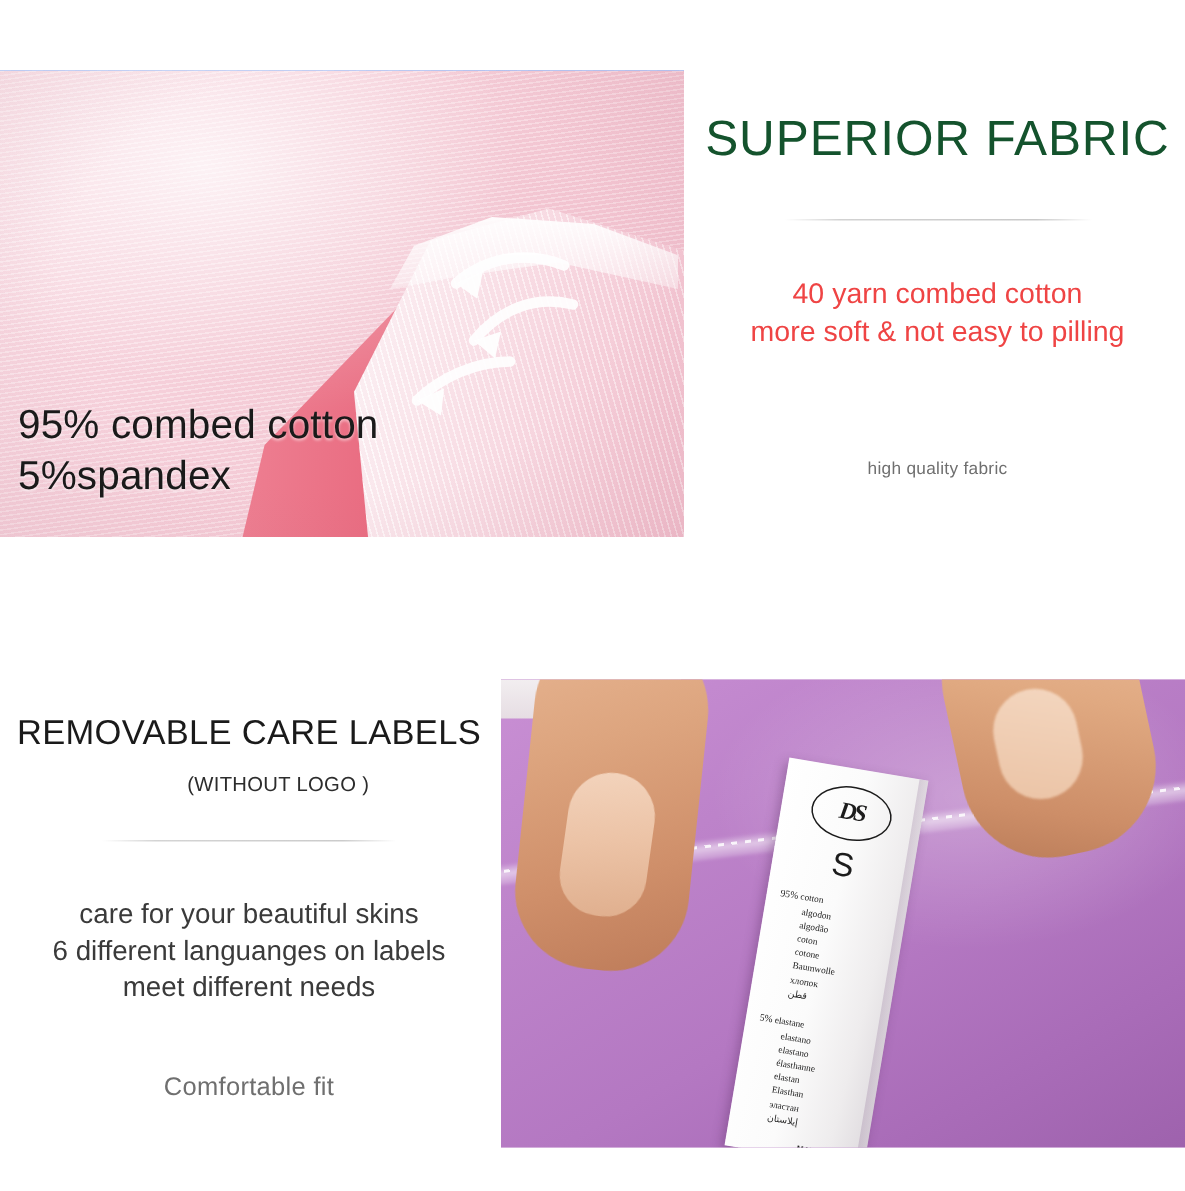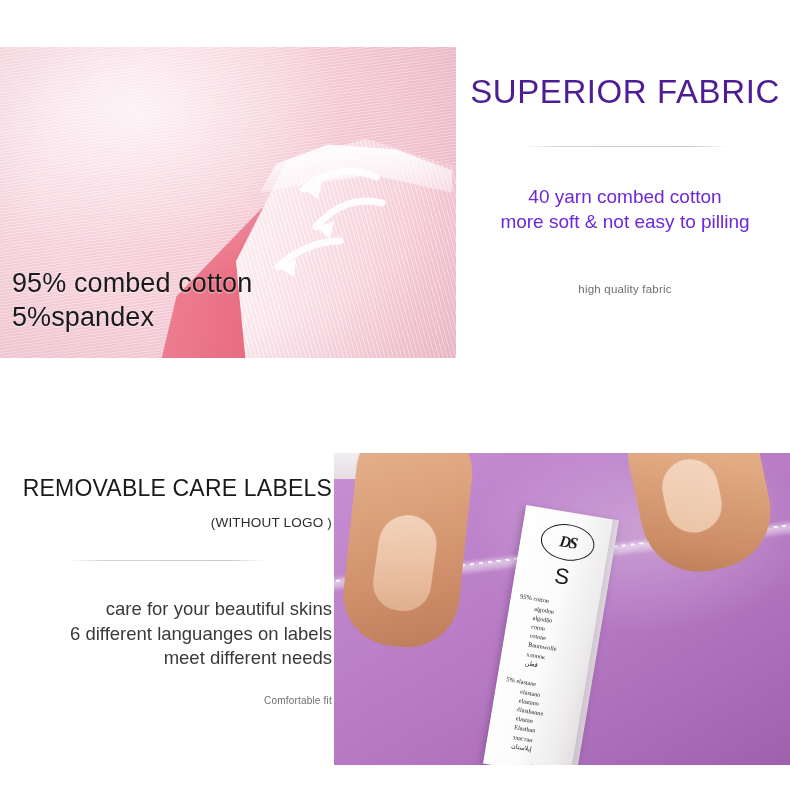--- a/index.html
+++ b/index.html
@@ -70,57 +70,57 @@
     color:#1a1a1a;text-shadow:0 1px 2px rgba(255,255,255,.55);
     white-space:pre-line;
   }
 
   
   .panel-superior{
     position:absolute;left:460px;top:60px;width:330px;height:300px;
     text-align:center;
   }
   .sf-title{
-    font-size:33px;font-weight:400;letter-spacing:.6px;color:#4c1d95;
+    font-size:33px;font-weight:400;letter-spacing:.6px;color:#14532d;
     margin-top:14px;line-height:1.1;
   }
   .sf-rule{
     width:205px;height:1px;margin:36px auto 0 auto;
     background:linear-gradient(90deg,rgba(200,200,200,0) 0%,#d2d2d2 18%,#c9c9c9 82%,rgba(200,200,200,0) 100%);
   }
   .sf-body{
-    margin-top:38px;font-size:19px;line-height:1.3;color:#6d28d9;
+    margin-top:38px;font-size:19px;line-height:1.3;color:#ef4444;
     white-space:pre-line;
   }
   .sf-sub{
-    margin-top:48px;font-size:11.5px;color:#6f6f6f;letter-spacing:.2px;
+    margin-top:72px;font-size:11.5px;color:#6f6f6f;letter-spacing:.2px;
   }
 
   
   .panel-labels{
     position:absolute;left:0;top:466px;width:332px;height:300px;
-    text-align:right;
+    text-align:center;
   }
   .cl-title{
     font-size:23px;font-weight:400;letter-spacing:.2px;color:#1a1a1a;
     line-height:1.1;margin-top:10px;
   }
   .cl-sub{
     margin-top:14px;font-size:13.5px;color:#2c2c2c;letter-spacing:.2px;padding-left:39px;
   }
   .cl-rule{
     width:196px;height:1px;margin:30px auto 0 auto;
     background:linear-gradient(90deg,rgba(200,200,200,0) 0%,#d4d4d4 18%,#cbcbcb 82%,rgba(200,200,200,0) 100%);
   }
   .cl-body{
     margin-top:36px;font-size:18.5px;line-height:1.33;color:#3a3a3a;
     white-space:pre-line;
   }
   .cl-foot{
-    margin-top:24px;font-size:10px;color:#6f6f6f;letter-spacing:.2px;
+    margin-top:44px;font-size:17px;color:#6f6f6f;letter-spacing:.2px;
   }
 
   
   .photo-label{
     position:absolute;left:334px;top:453px;width:456px;height:312px;
     overflow:hidden;background:#bb82c7;
   }
   .pl-white-top{position:absolute;left:0;top:0;width:120px;height:26px;
     background:linear-gradient(180deg,#f2eef0 0%,#e6dde3 100%);}
   .pl-cloth{position:absolute;inset:0;

